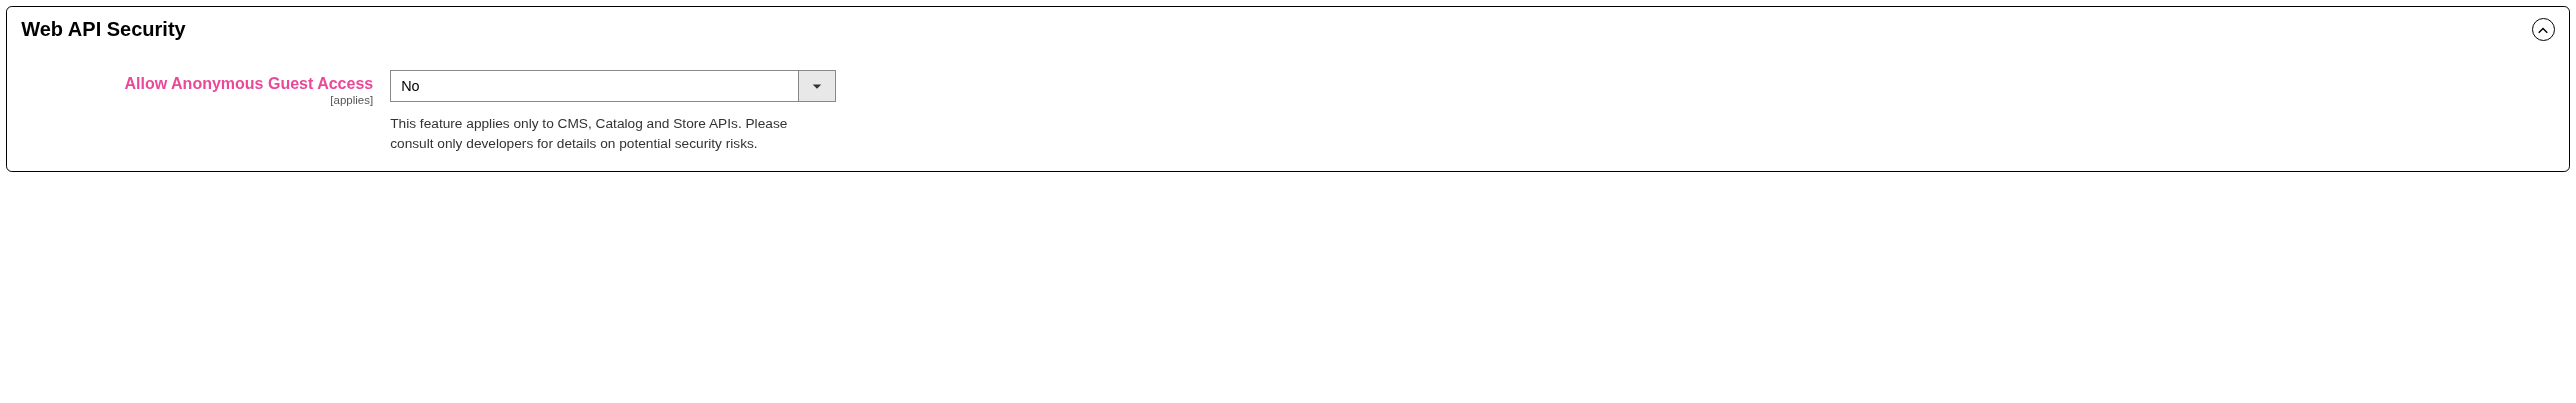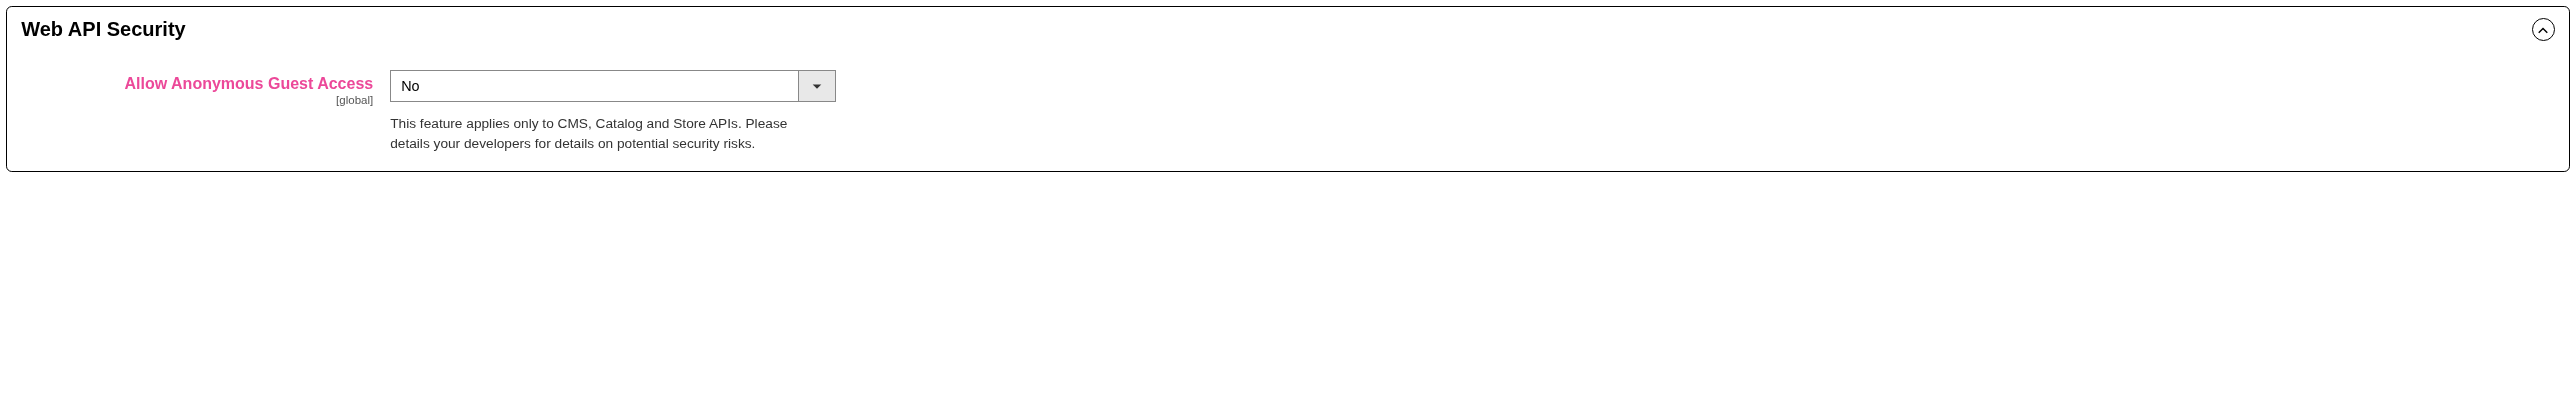--- a/index.html
+++ b/index.html
@@ -117,30 +117,30 @@
         <svg viewBox="0 0 14 10" fill="none">
           <path d="M1 8 L7 2 L13 8" stroke="#000" stroke-width="2" fill="none"></path>
         </svg>
       </span>
     </div>
   </div>
 
   <div class="field-row">
     <div class="field-label-col">
       <span class="field-label">Allow Anonymous Guest Access</span>
-      <span class="field-scope">[global]</span>
+      <span class="field-scope">[applies]</span>
     </div>
     <div class="field-control-col">
       <div class="select-wrapper">
         <div class="select-value">No</div>
         <div class="select-caret">
           <span>
             <svg viewBox="0 0 14 10">
               <path d="M1 2 L7 8 L13 2 Z" fill="#333"></path>
             </svg>
           </span>
         </div>
       </div>
-      <p class="field-note">This feature applies only to CMS, Catalog and Store APIs. Please details your developers for details on potential security risks.</p>
+      <p class="field-note">This feature applies only to CMS, Catalog and Store APIs. Please consult only developers for details on potential security risks.</p>
     </div>
   </div>
 </div>
 
 
 </body></html>

